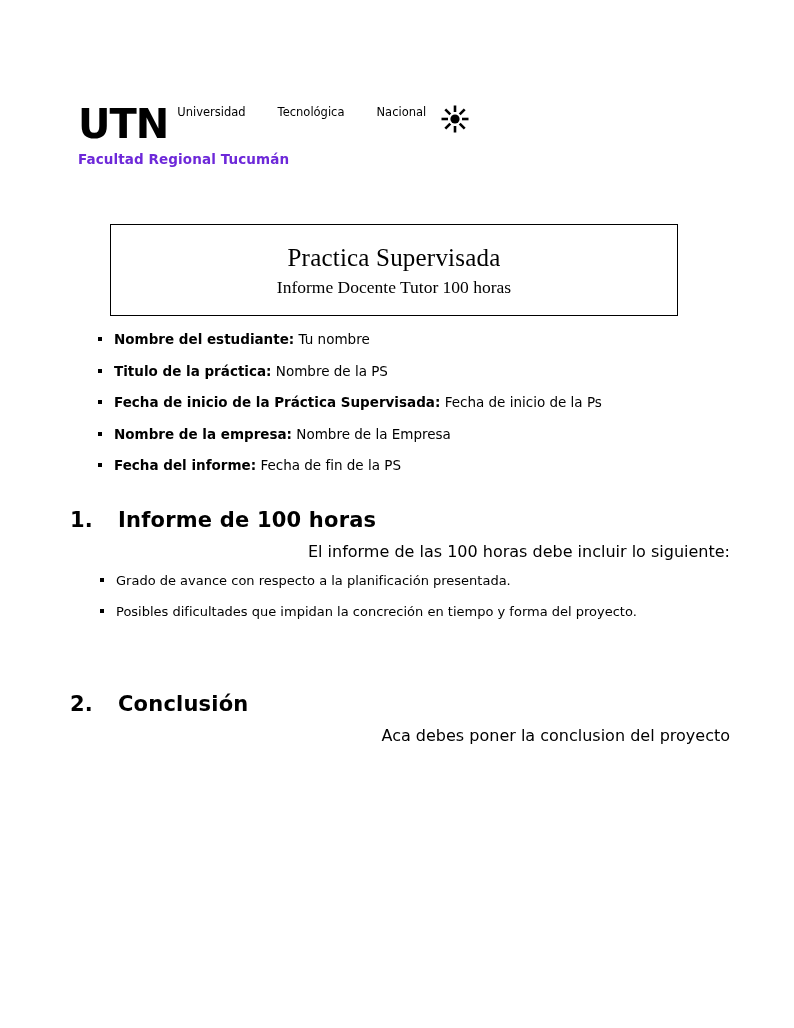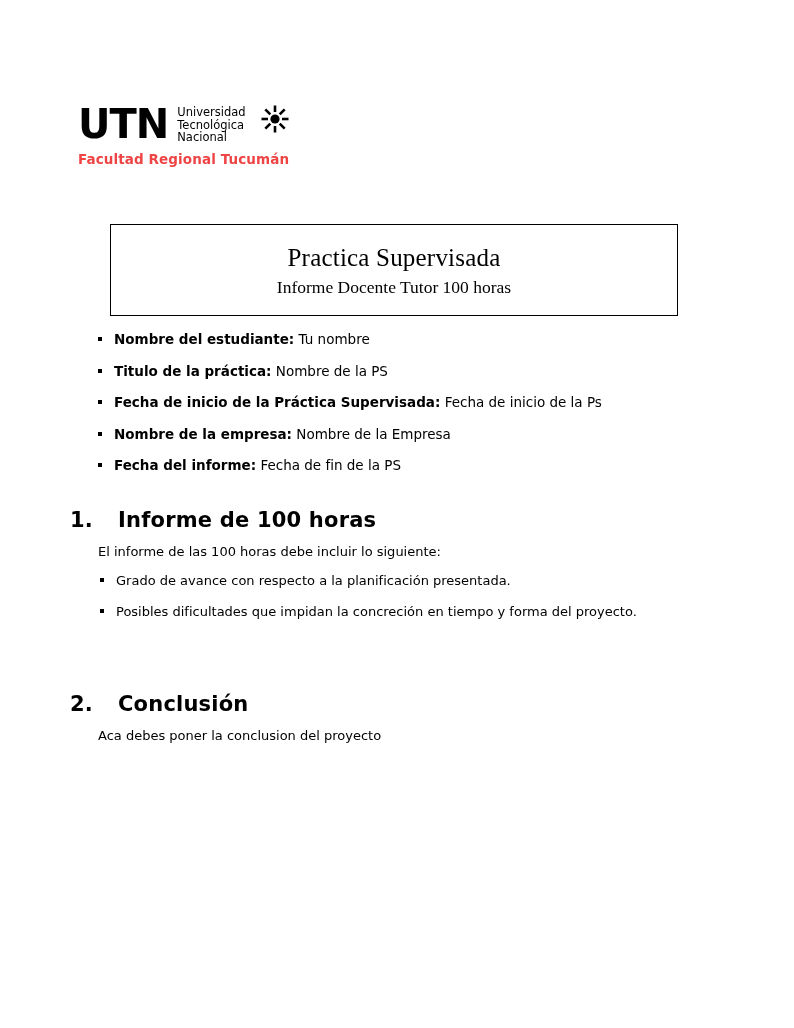--- a/index.html
+++ b/index.html
@@ -38,37 +38,37 @@
   .logo-utn {
     font-family: "DejaVu Sans", sans-serif;
     font-weight: 700;
     font-size: 40px;
     line-height: 40px;
     letter-spacing: -1px;
     color: #000;
   }
   .logo-words {
     display: flex;
-    flex-direction: column;
     justify-content: center;
     padding-top: 2px;
     font-size: 11.5px;
     line-height: 12.5px;
     font-weight: 400;
     color: #000;
+    gap: 32px;
   }
   .logo-symbol {
     margin-left: 6px;
     padding-top: 1px;
   }
   .logo-faculty {
     margin-top: 7px;
     font-size: 13.5px;
     font-weight: 700;
-    color: #ef4444;
+    color: #6d28d9;
     letter-spacing: 0.1px;
   }
 
   
   .title-box {
     position: absolute;
     left: 110px;
     top: 224px;
     width: 568px;
     height: 92px;
@@ -147,22 +147,23 @@
   .section-number {
     width: 48px;
     flex: none;
   }
   .section-body {
     margin-left: 28px;
     margin-top: 11px;
   }
   .section-body p {
     margin: 4px 0 12px 0;
-    font-size: 13px;
+    font-size: 16px;
     line-height: 17px;
+    text-align: right;
   }
   .section-body ul.bullets li {
     font-size: 13px;
     margin-bottom: 14px;
   }
 
   #section-1 { top: 508px; }
   #section-2 { top: 692px; }
 </style>
 </head>

